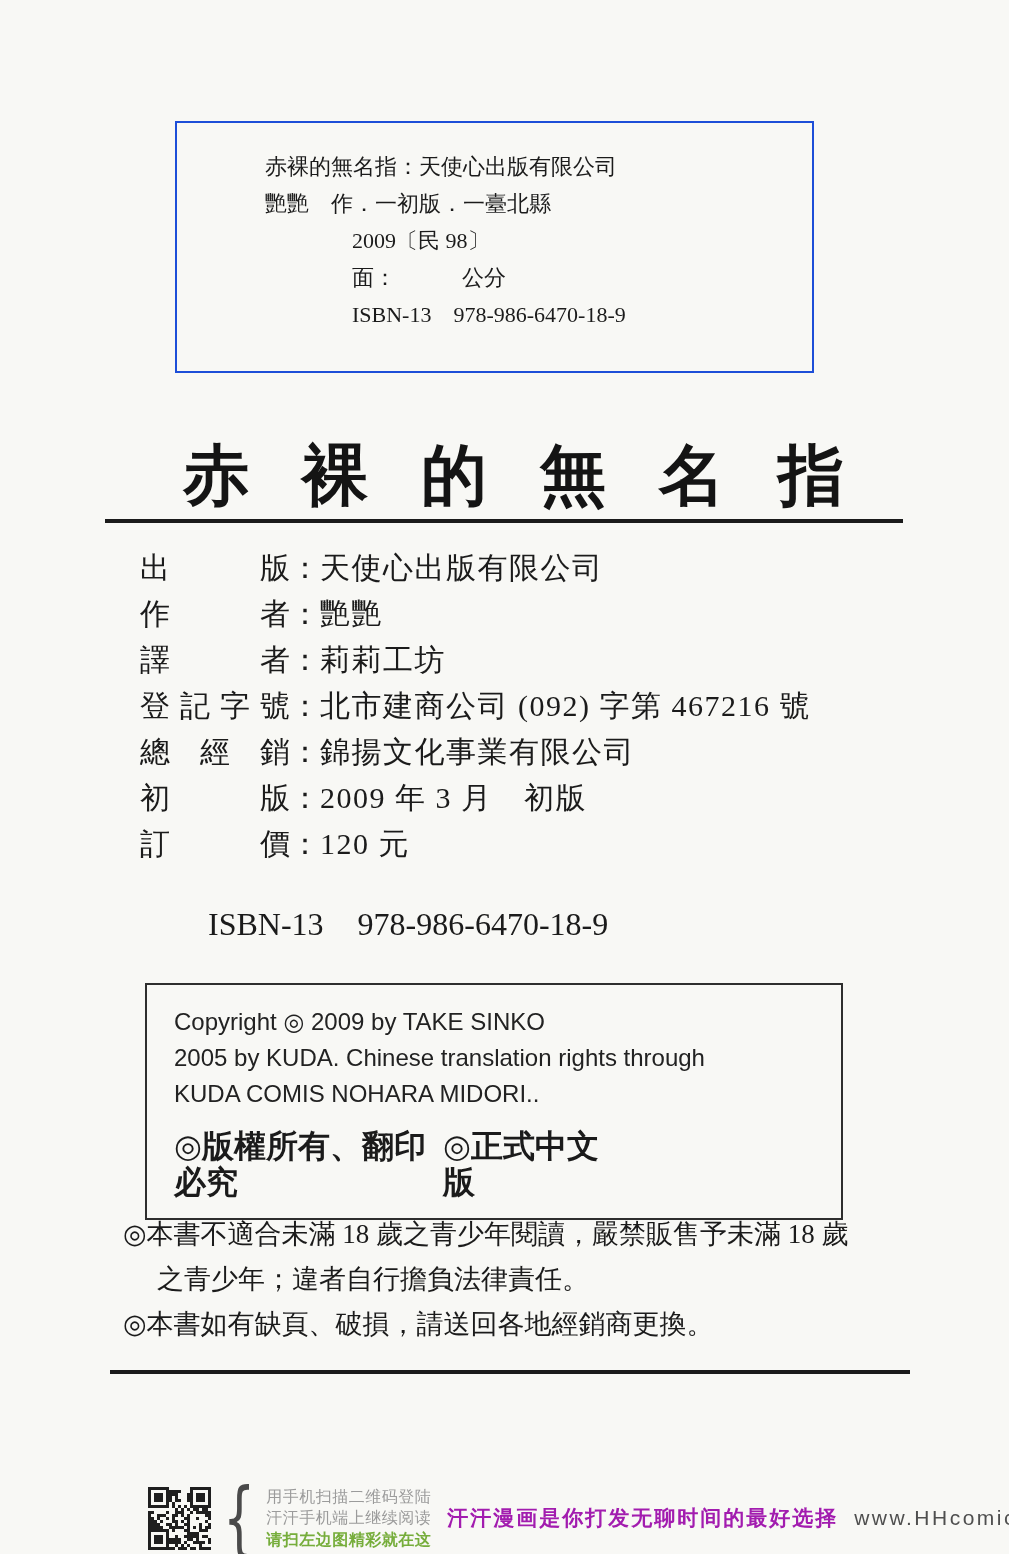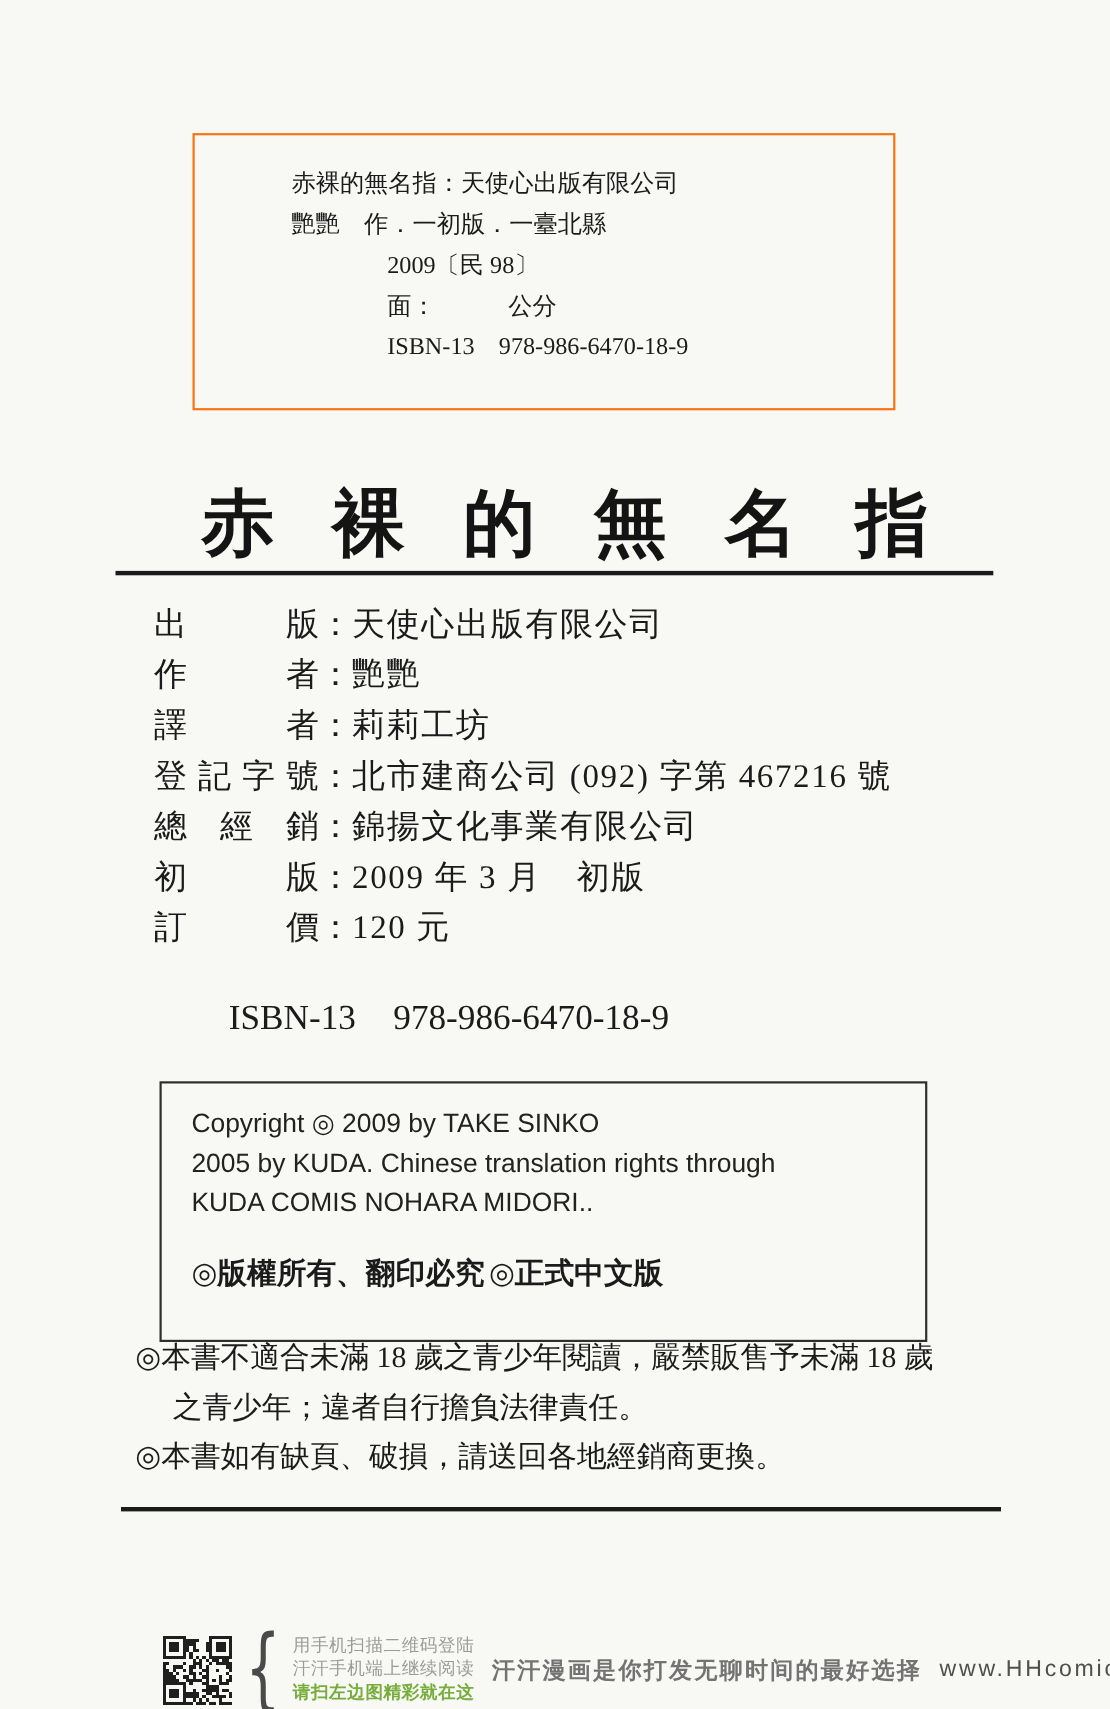--- a/index.html
+++ b/index.html
@@ -4,21 +4,21 @@
 <style>
   html,body{margin:0;padding:0;}
   body{
     width:1009px;height:1554px;position:relative;overflow:hidden;
     background:#f8f8f5;color:#1b1b1b;
     font-family:"Liberation Serif","DejaVu Serif",serif;
   }
   
   .cip-box{
     position:absolute;left:175px;top:121px;width:639px;height:252px;
-    box-sizing:border-box;border:2px solid #f97316;
+    box-sizing:border-box;border:2px solid #1d4ed8;
     padding:25px 8px 0 88px;font-size:22px;line-height:37px;white-space:nowrap;
   }
   .cip-line.indent{margin-left:87px;}
   
   .book-title{
     position:absolute;left:183px;top:431px;font-size:66px;font-weight:bold;
     letter-spacing:53px;white-space:nowrap;color:#141414;
   }
   .title-rule{position:absolute;left:105px;top:519px;width:798px;height:4px;background:#1b1b1b;}
   
@@ -32,41 +32,41 @@
   .isbn-line{position:absolute;left:208px;top:906px;font-size:32px;white-space:nowrap;}
   .isbn-gap{display:inline-block;width:34px;}
   
   .copyright-box{
     position:absolute;left:145px;top:983px;width:698px;height:237px;
     box-sizing:border-box;border:2px solid #2e2e2e;
     padding:19px 16px 0 27px;
     font-family:"Liberation Sans","DejaVu Sans",sans-serif;
     font-size:24px;line-height:36px;color:#222;
   }
-  .notice-row{display:flex;margin-top:27px;font-size:27px;font-weight:bold;color:#1b1b1b;}
+  .notice-row{display:flex;margin-top:16px;font-size:32px;font-weight:bold;color:#1b1b1b;}
   .notice-right{margin-left:auto;margin-right:222px;}
   
   .age-warning{position:absolute;left:123px;top:1212px;font-size:27px;line-height:45px;white-space:nowrap;}
   .warning-indent{padding-left:34px;}
   .bottom-rule{position:absolute;left:110px;top:1370px;width:800px;height:4px;background:#1b1b1b;}
   
   .footer{
     position:absolute;left:148px;top:1486px;height:64px;display:flex;align-items:center;
     font-family:"Liberation Sans","DejaVu Sans",sans-serif;white-space:nowrap;
   }
   .qr{width:63px;height:63px;flex:0 0 63px;}
   .qr svg rect{fill:#1f1f1f;}
   .brace{
     font-family:"DejaVu Sans",sans-serif;font-size:82px;line-height:64px;
     color:#4a4a4a;transform:scaleX(.62);margin:0 1px 0 2px;font-weight:400;
   }
   .captions{font-size:16px;line-height:21.5px;letter-spacing:.5px;}
   .caption-gray{color:#9b9b9b;}
   .caption-green{color:#76ad3b;font-weight:bold;}
-  .slogan{margin-left:16px;font-size:21px;font-weight:bold;letter-spacing:2px;color:#737373;}
+  .slogan{margin-left:16px;font-size:21px;font-weight:bold;letter-spacing:2px;color:#a21caf;}
   .site-url{margin-left:16px;font-size:21px;letter-spacing:2.5px;color:#4f4f4f;}
 </style>
 </head>
 <body>
 
 <div class="cip-box">
   <div class="cip-line">赤裸的無名指：天使心出版有限公司</div>
   <div class="cip-line">艷艷　作．一初版．一臺北縣</div>
   <div class="cip-line indent">2009〔民 98〕</div>
   <div class="cip-line indent">面：　　　公分</div>

